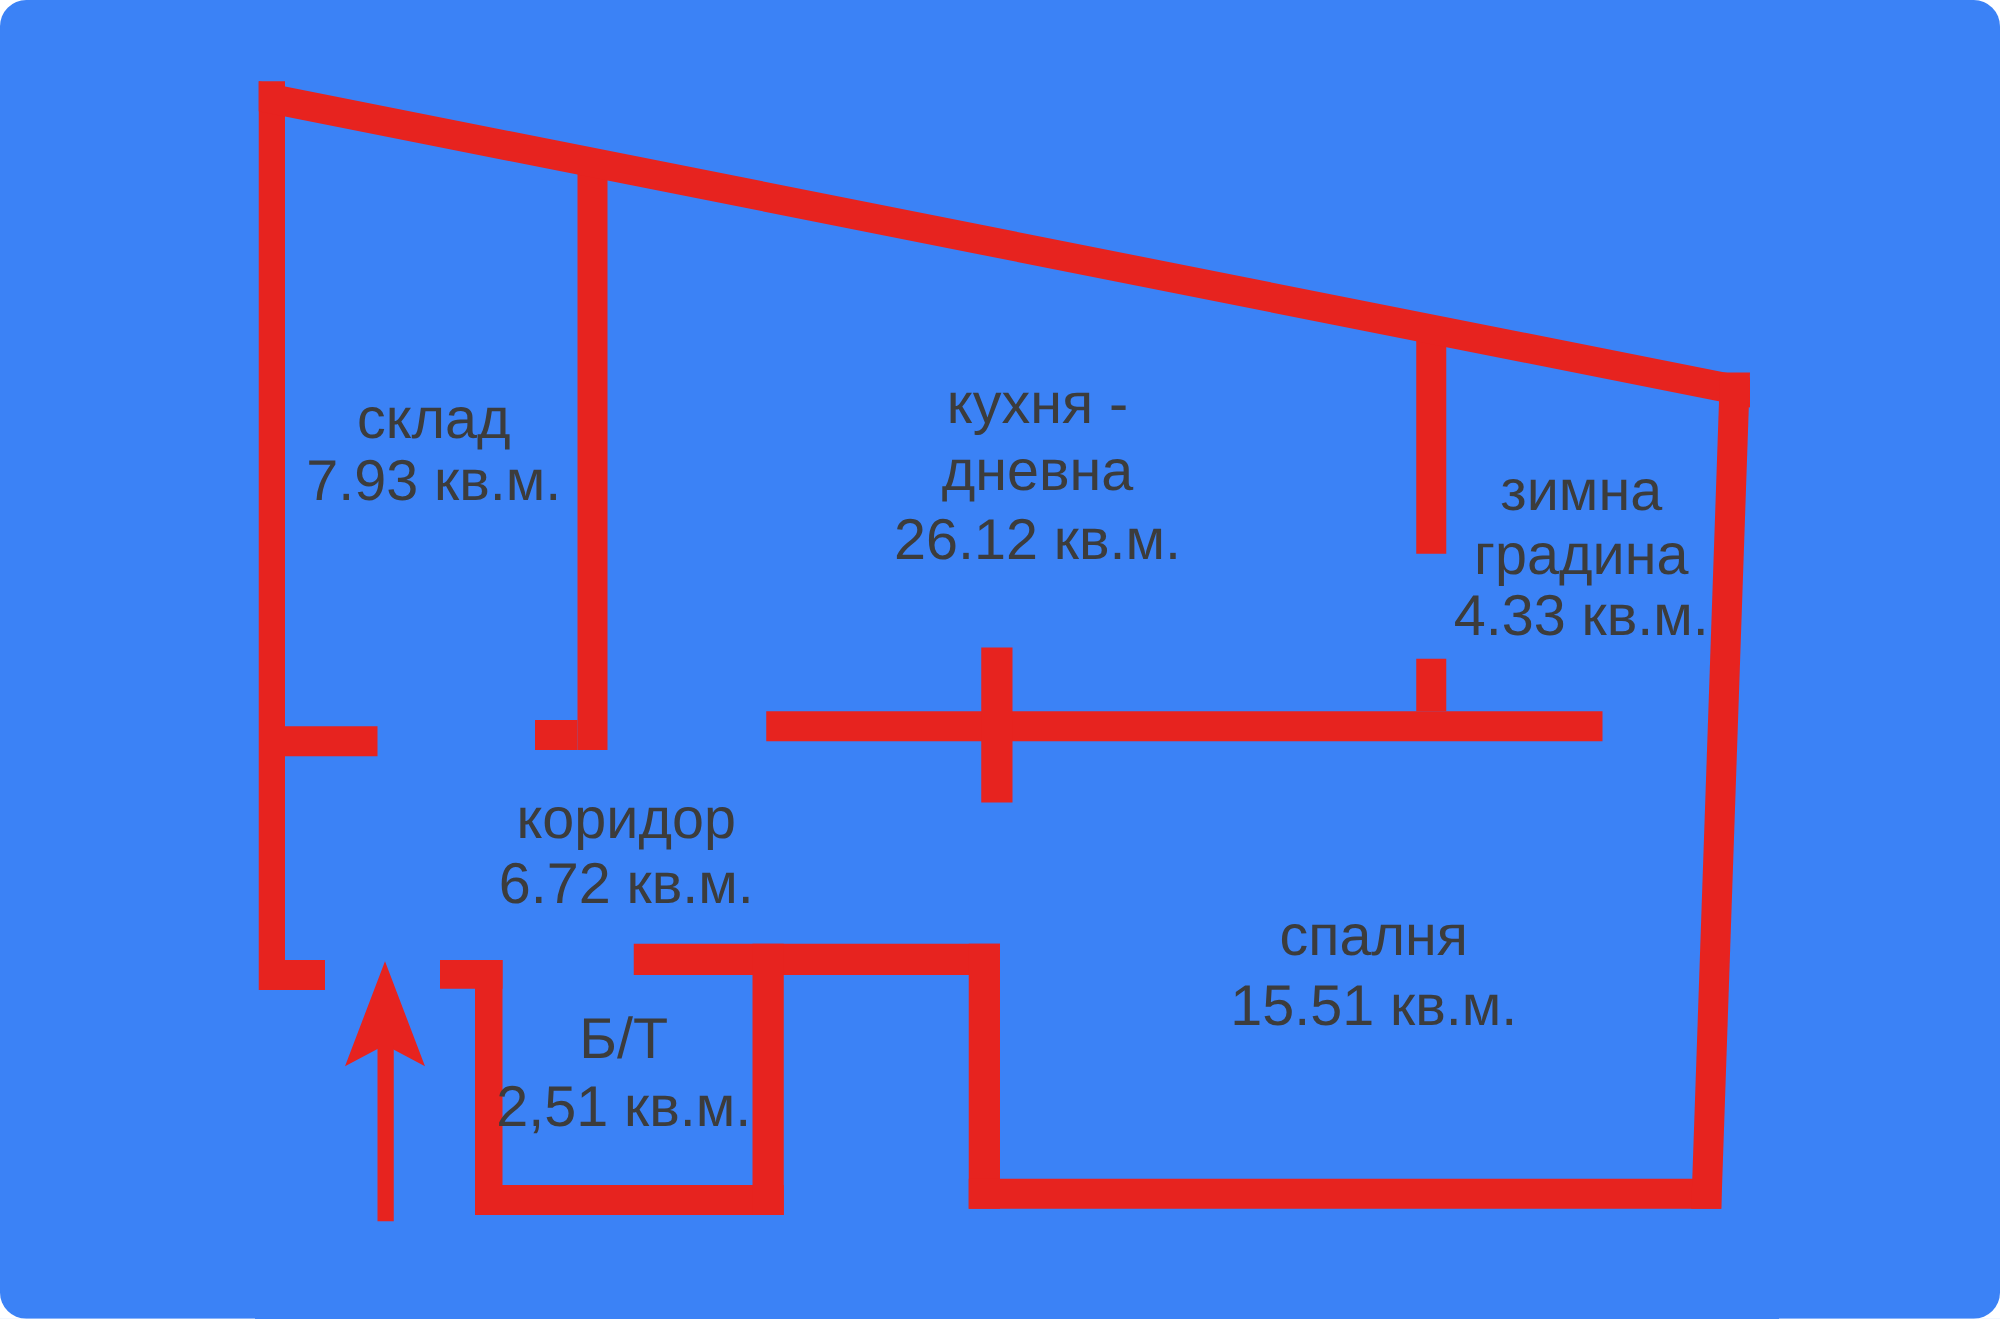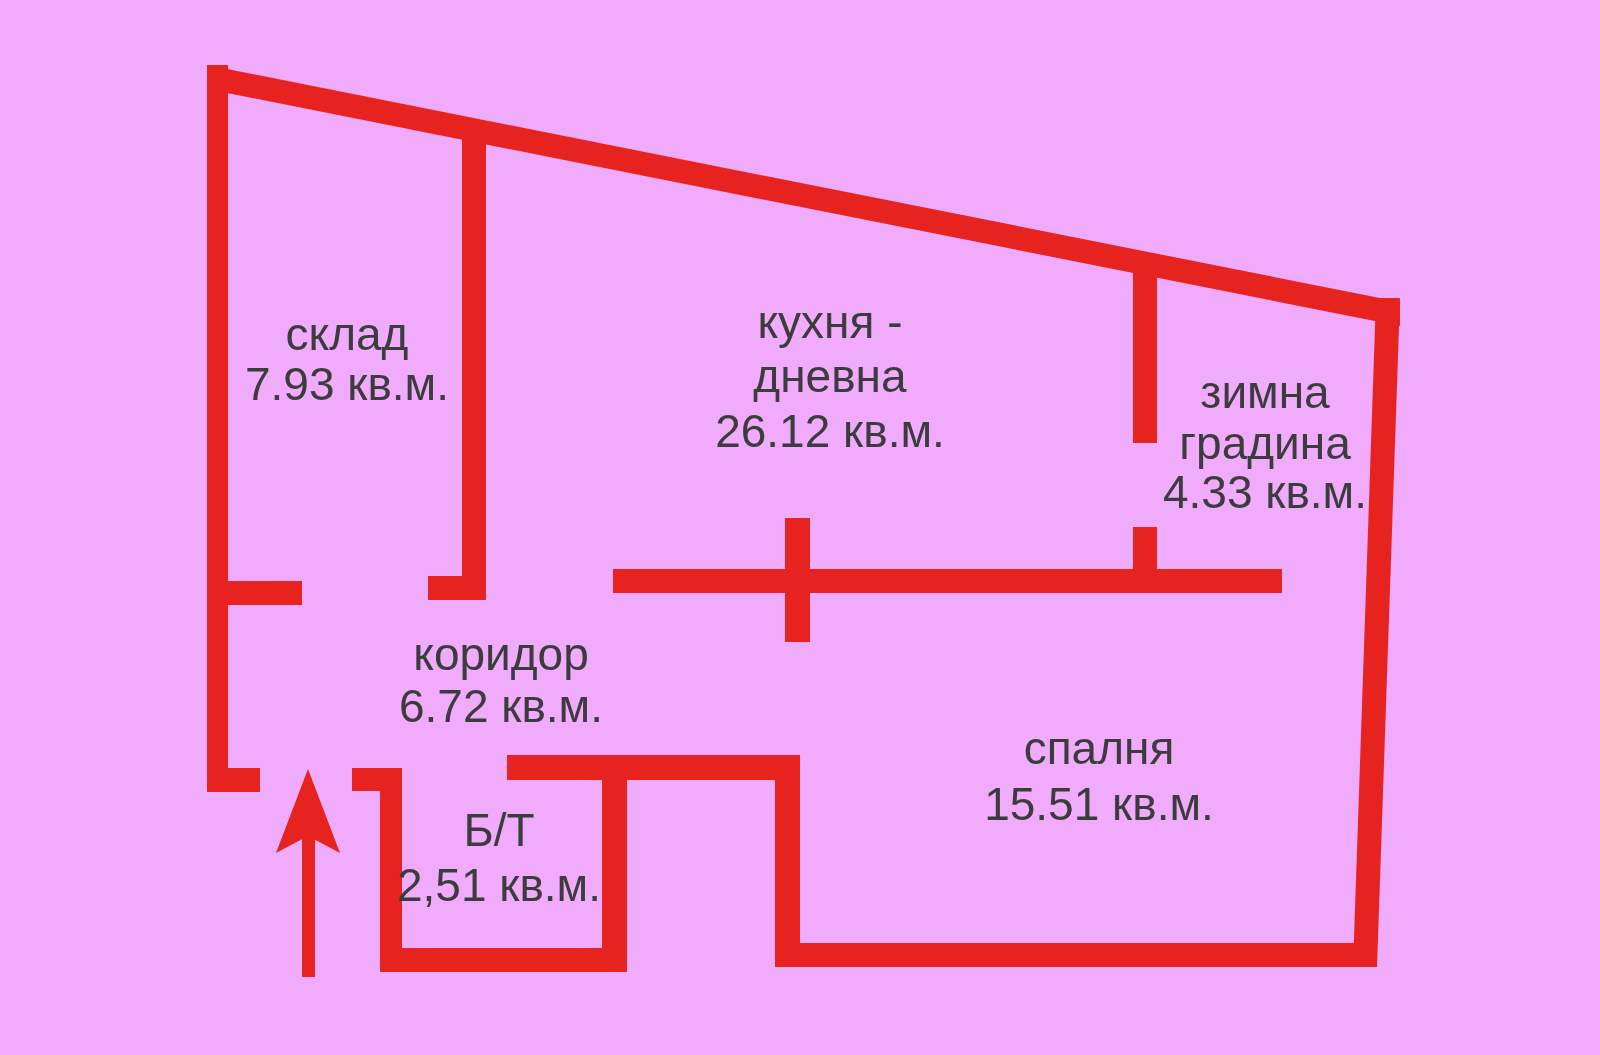--- a/index.html
+++ b/index.html
@@ -3,23 +3,24 @@
 <meta charset="utf-8">
 <style>
   html, body {
     margin: 0;
     padding: 0;
     background: #ffffff;
   }
   .plan-wrap {
     width: 1600px;
     height: 1055px;
-    background: #f0abfc;
+    background: #3b82f6;
     position: relative;
     overflow: hidden;
+    border-radius: 21px;
   }
   svg.floorplan {
     display: block;
     width: 1600px;
     height: 1055px;
   }
   svg.floorplan text {
     font-family: "Liberation Sans", "DejaVu Sans", sans-serif;
     font-weight: 400;
   }

